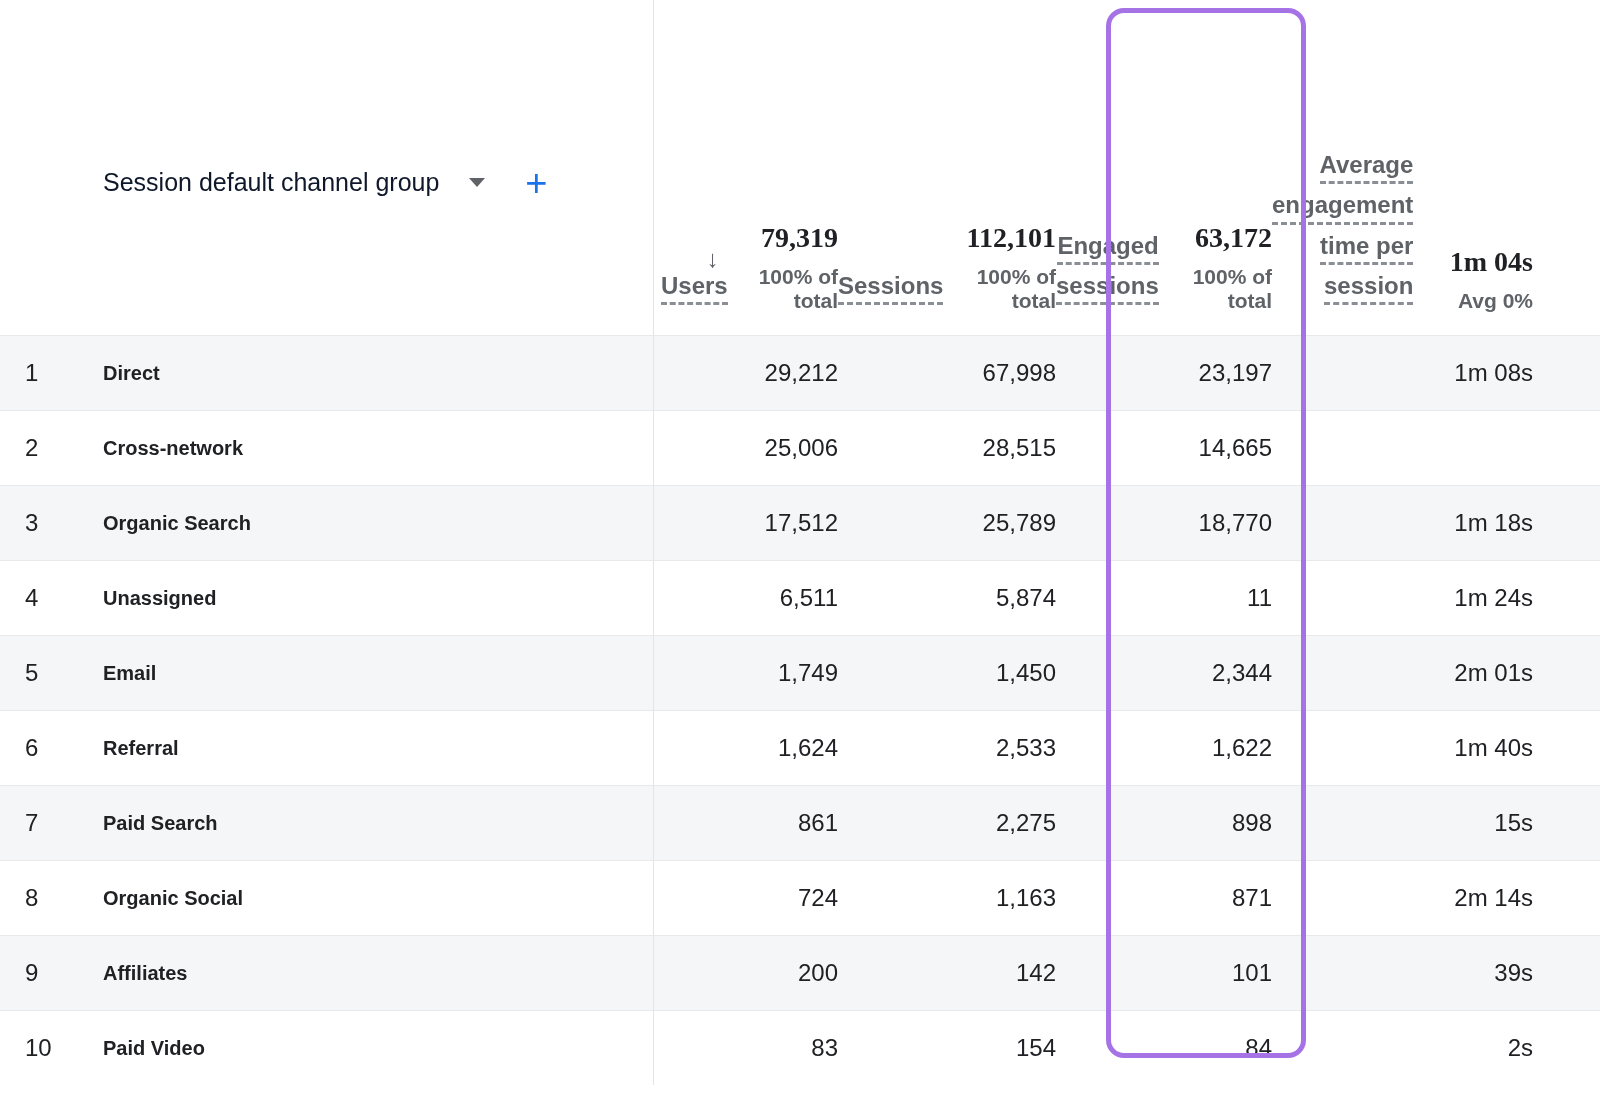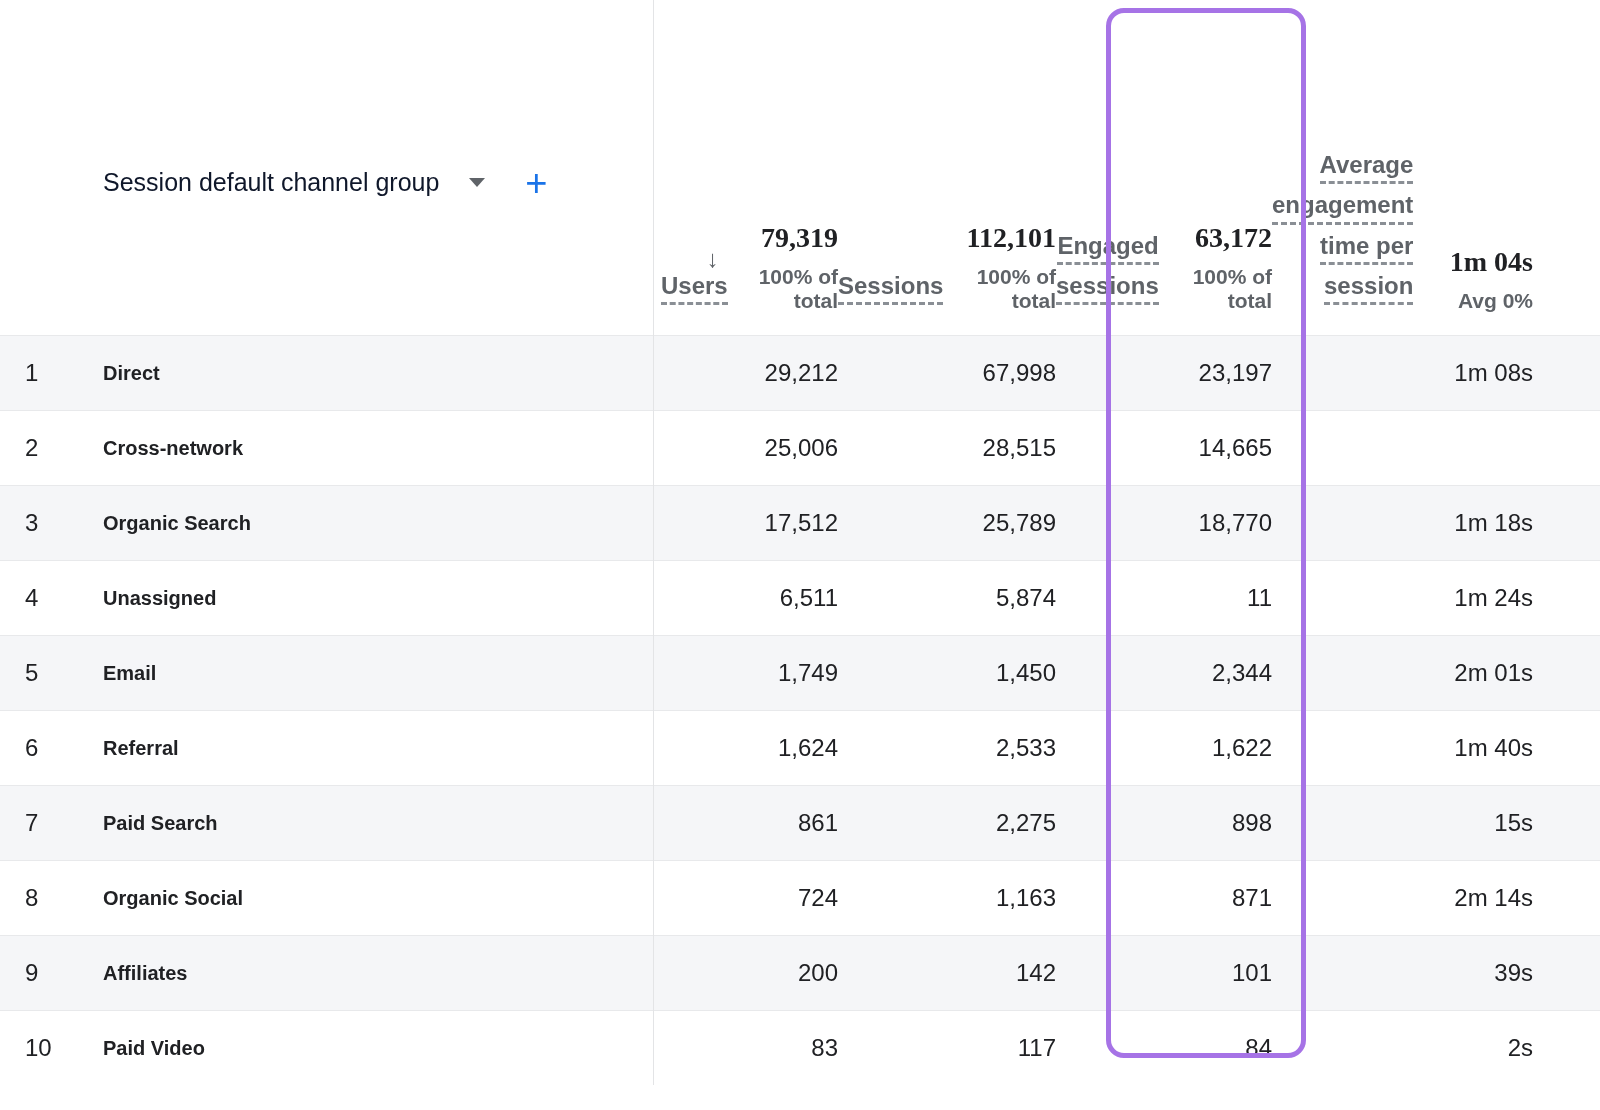--- a/index.html
+++ b/index.html
@@ -243,18 +243,18 @@
     <div class="num-cell">101</div>
     <div class="num-cell">39s</div>
   </div>
 
   <div class="grid-row row even">
     <div class="dim-cell">
       <span class="rownum">10</span>
       <span class="channel">Paid Video</span>
     </div>
     <div class="num-cell">83</div>
-    <div class="num-cell">117</div>
+    <div class="num-cell">154</div>
     <div class="num-cell">84</div>
     <div class="num-cell">2s</div>
   </div>
 
 </div>
 
 </body></html>

